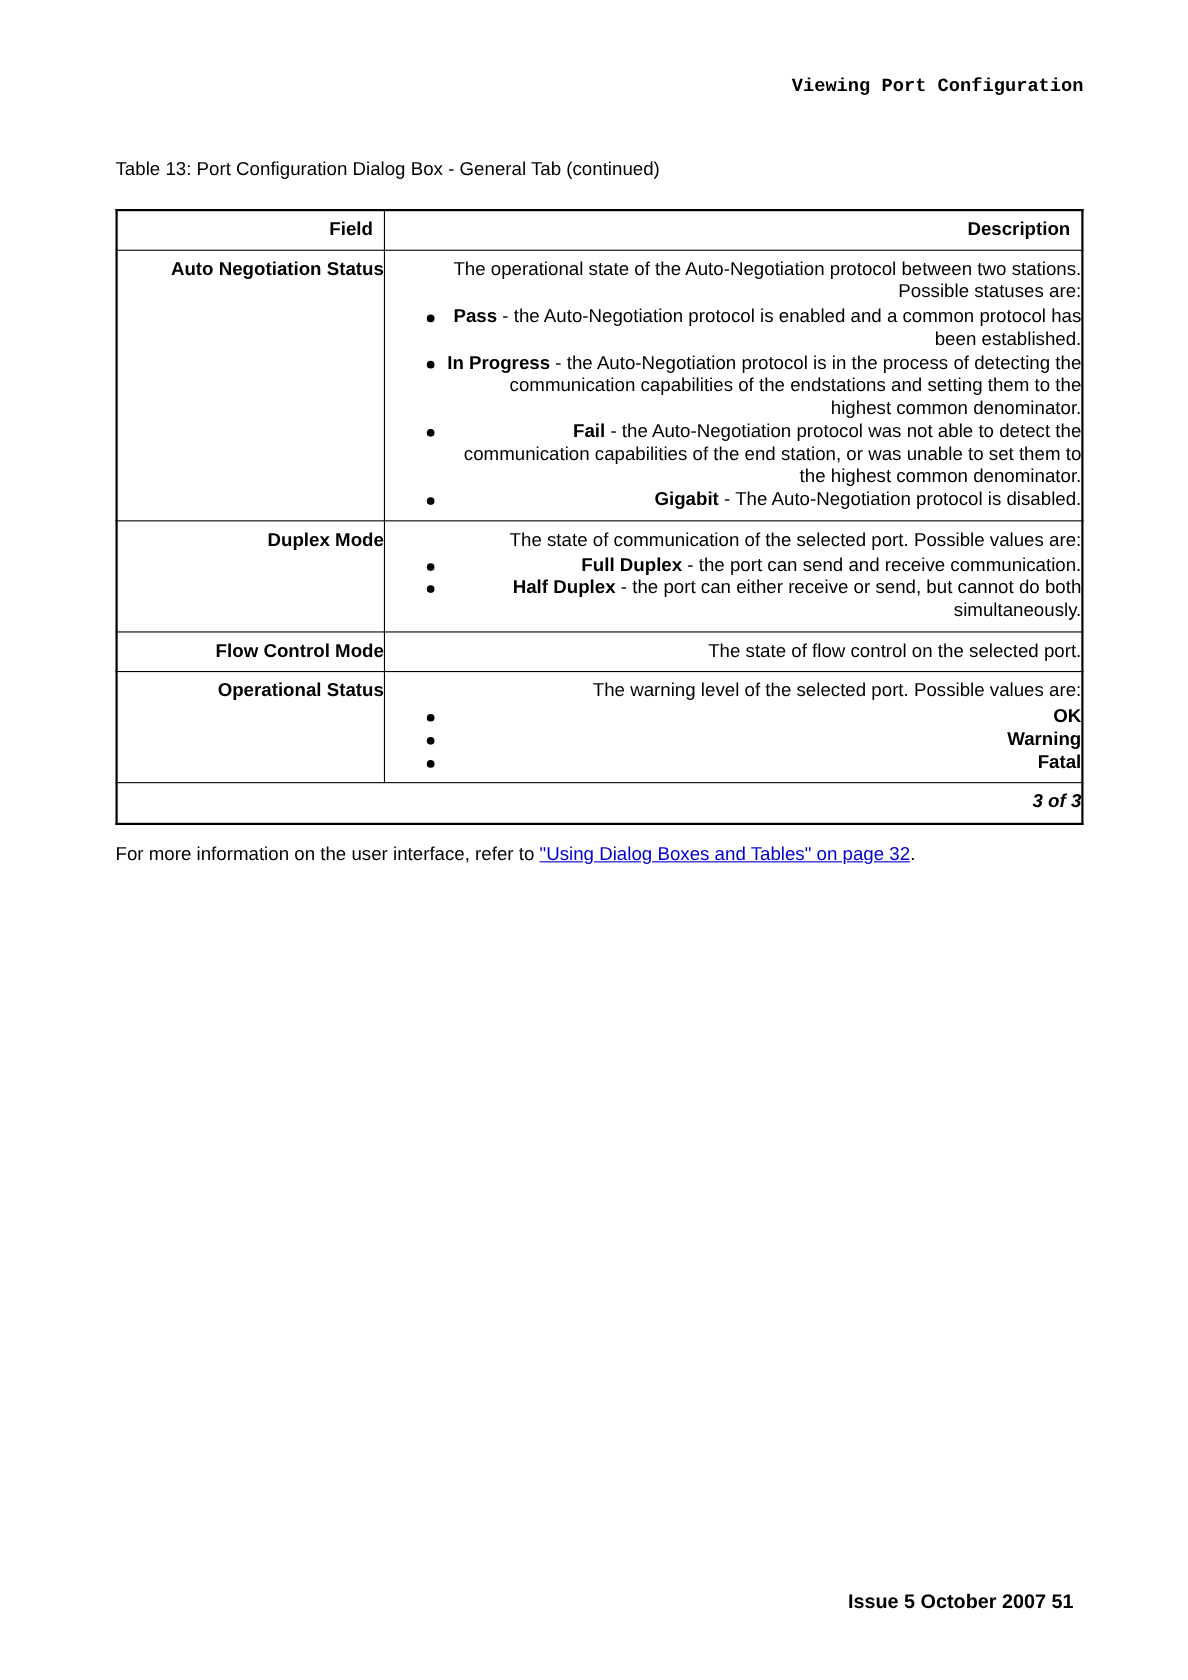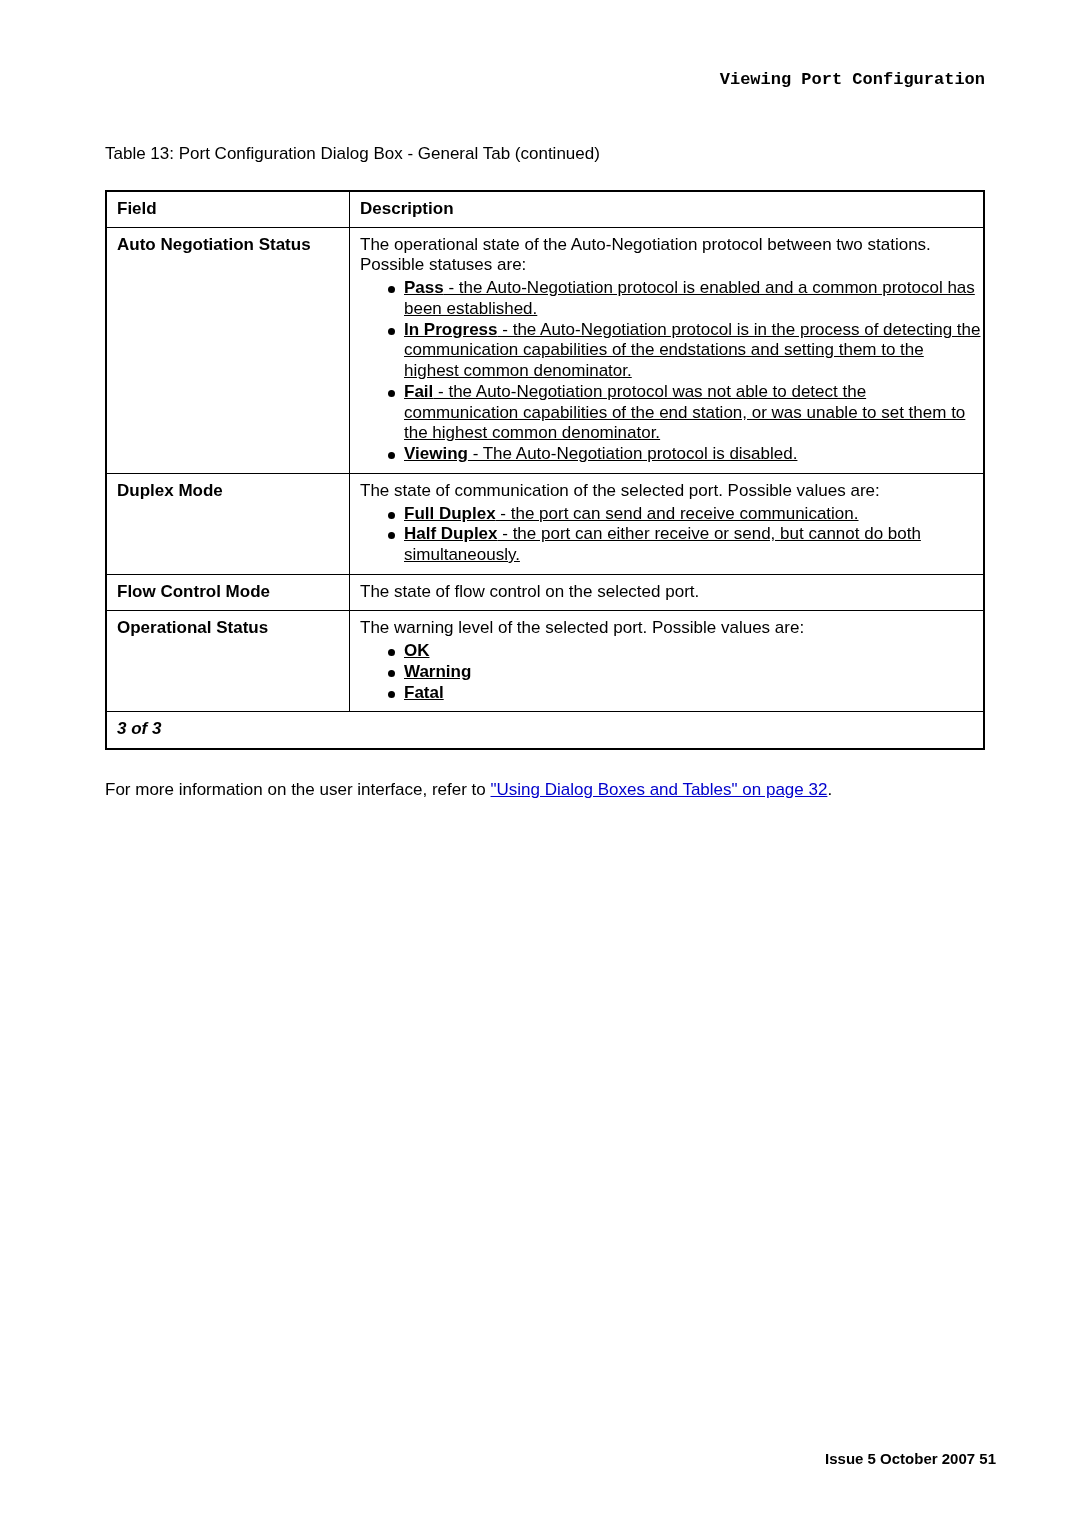--- a/index.html
+++ b/index.html
@@ -27,39 +27,38 @@
     font-size: 17px;
     margin-bottom: 26px;
   }
   table.config {
     border-collapse: collapse;
     width: 100%;
     border: 2px solid #000;
   }
   table.config th, table.config td {
     border: 1px solid #000;
-    text-align: left;
+    text-align: right;
     vertical-align: top;
     font-size: 17px;
     line-height: 1.22;
   }
   table.config th {
     font-weight: bold;
     padding: 7px 10px;
   }
   table.config td {
     padding: 7px 0 8px 10px;
   }
   .field-col { width: 222px; }
   .bold { font-weight: bold; }
   ul.bullets {
     list-style: none;
     margin: 2px 0 0 0;
     padding: 0 0 0 28px;
-    text-decoration: underline;
   }
   ul.bullets > li {
     position: relative;
     padding-left: 16px;
     margin: 0;
   }
   ul.bullets > li::before {
     content: "";
     position: absolute;
     left: 0;
@@ -73,29 +72,29 @@
     text-align: right;
     font-style: italic;
     font-weight: bold;
     padding: 6px 10px;
     border-left: 2px solid #000;
     border-right: 2px solid #000;
     border-bottom: 2px solid #000;
   }
   .body-text {
     font-size: 17px;
-    margin-top: 29px;
+    margin-top: 16px;
     line-height: 1.3;
   }
   .link { color: #0000cc; text-decoration: underline; }
   .page-footer {
     position: absolute;
     bottom: 60px;
-    right: 84px;
-    font-size: 15px;
+    right: 104px;
+    font-size: 18px;
     font-weight: bold;
   }
 </style>
 </head>
 <body>
 
 <div class="page">
   <div class="header-title">Viewing Port Configuration</div>
 
   <div class="table-caption">Table 13: Port Configuration Dialog Box - General Tab (continued)</div>
@@ -109,21 +108,21 @@
     </thead>
     <tbody id="tbody">
         <tr>
           <td class="field-col bold">Auto Negotiation Status</td>
           <td>
             <div>The operational state of the Auto-Negotiation protocol between two stations. Possible statuses are:</div>
             <ul class="bullets">
               <li><span class="bold">Pass</span><span> - the Auto-Negotiation protocol is enabled and a common protocol has been established.</span></li>
               <li><span class="bold">In Progress</span><span> - the Auto-Negotiation protocol is in the process of detecting the communication capabilities of the endstations and setting them to the highest common denominator.</span></li>
               <li><span class="bold">Fail</span><span> - the Auto-Negotiation protocol was not able to detect the communication capabilities of the end station, or was unable to set them to the highest common denominator.</span></li>
-              <li><span class="bold">Viewing</span><span> - The Auto-Negotiation protocol is disabled.</span></li>
+              <li><span class="bold">Gigabit</span><span> - The Auto-Negotiation protocol is disabled.</span></li>
             </ul>
           </td>
         </tr>
         <tr>
           <td class="field-col bold">Duplex Mode</td>
           <td>
             <div>The state of communication of the selected port. Possible values are:</div>
             <ul class="bullets">
               <li><span class="bold">Full Duplex</span><span> - the port can send and receive communication.</span></li>
               <li><span class="bold">Half Duplex</span><span> - the port can either receive or send, but cannot do both simultaneously.</span></li>

